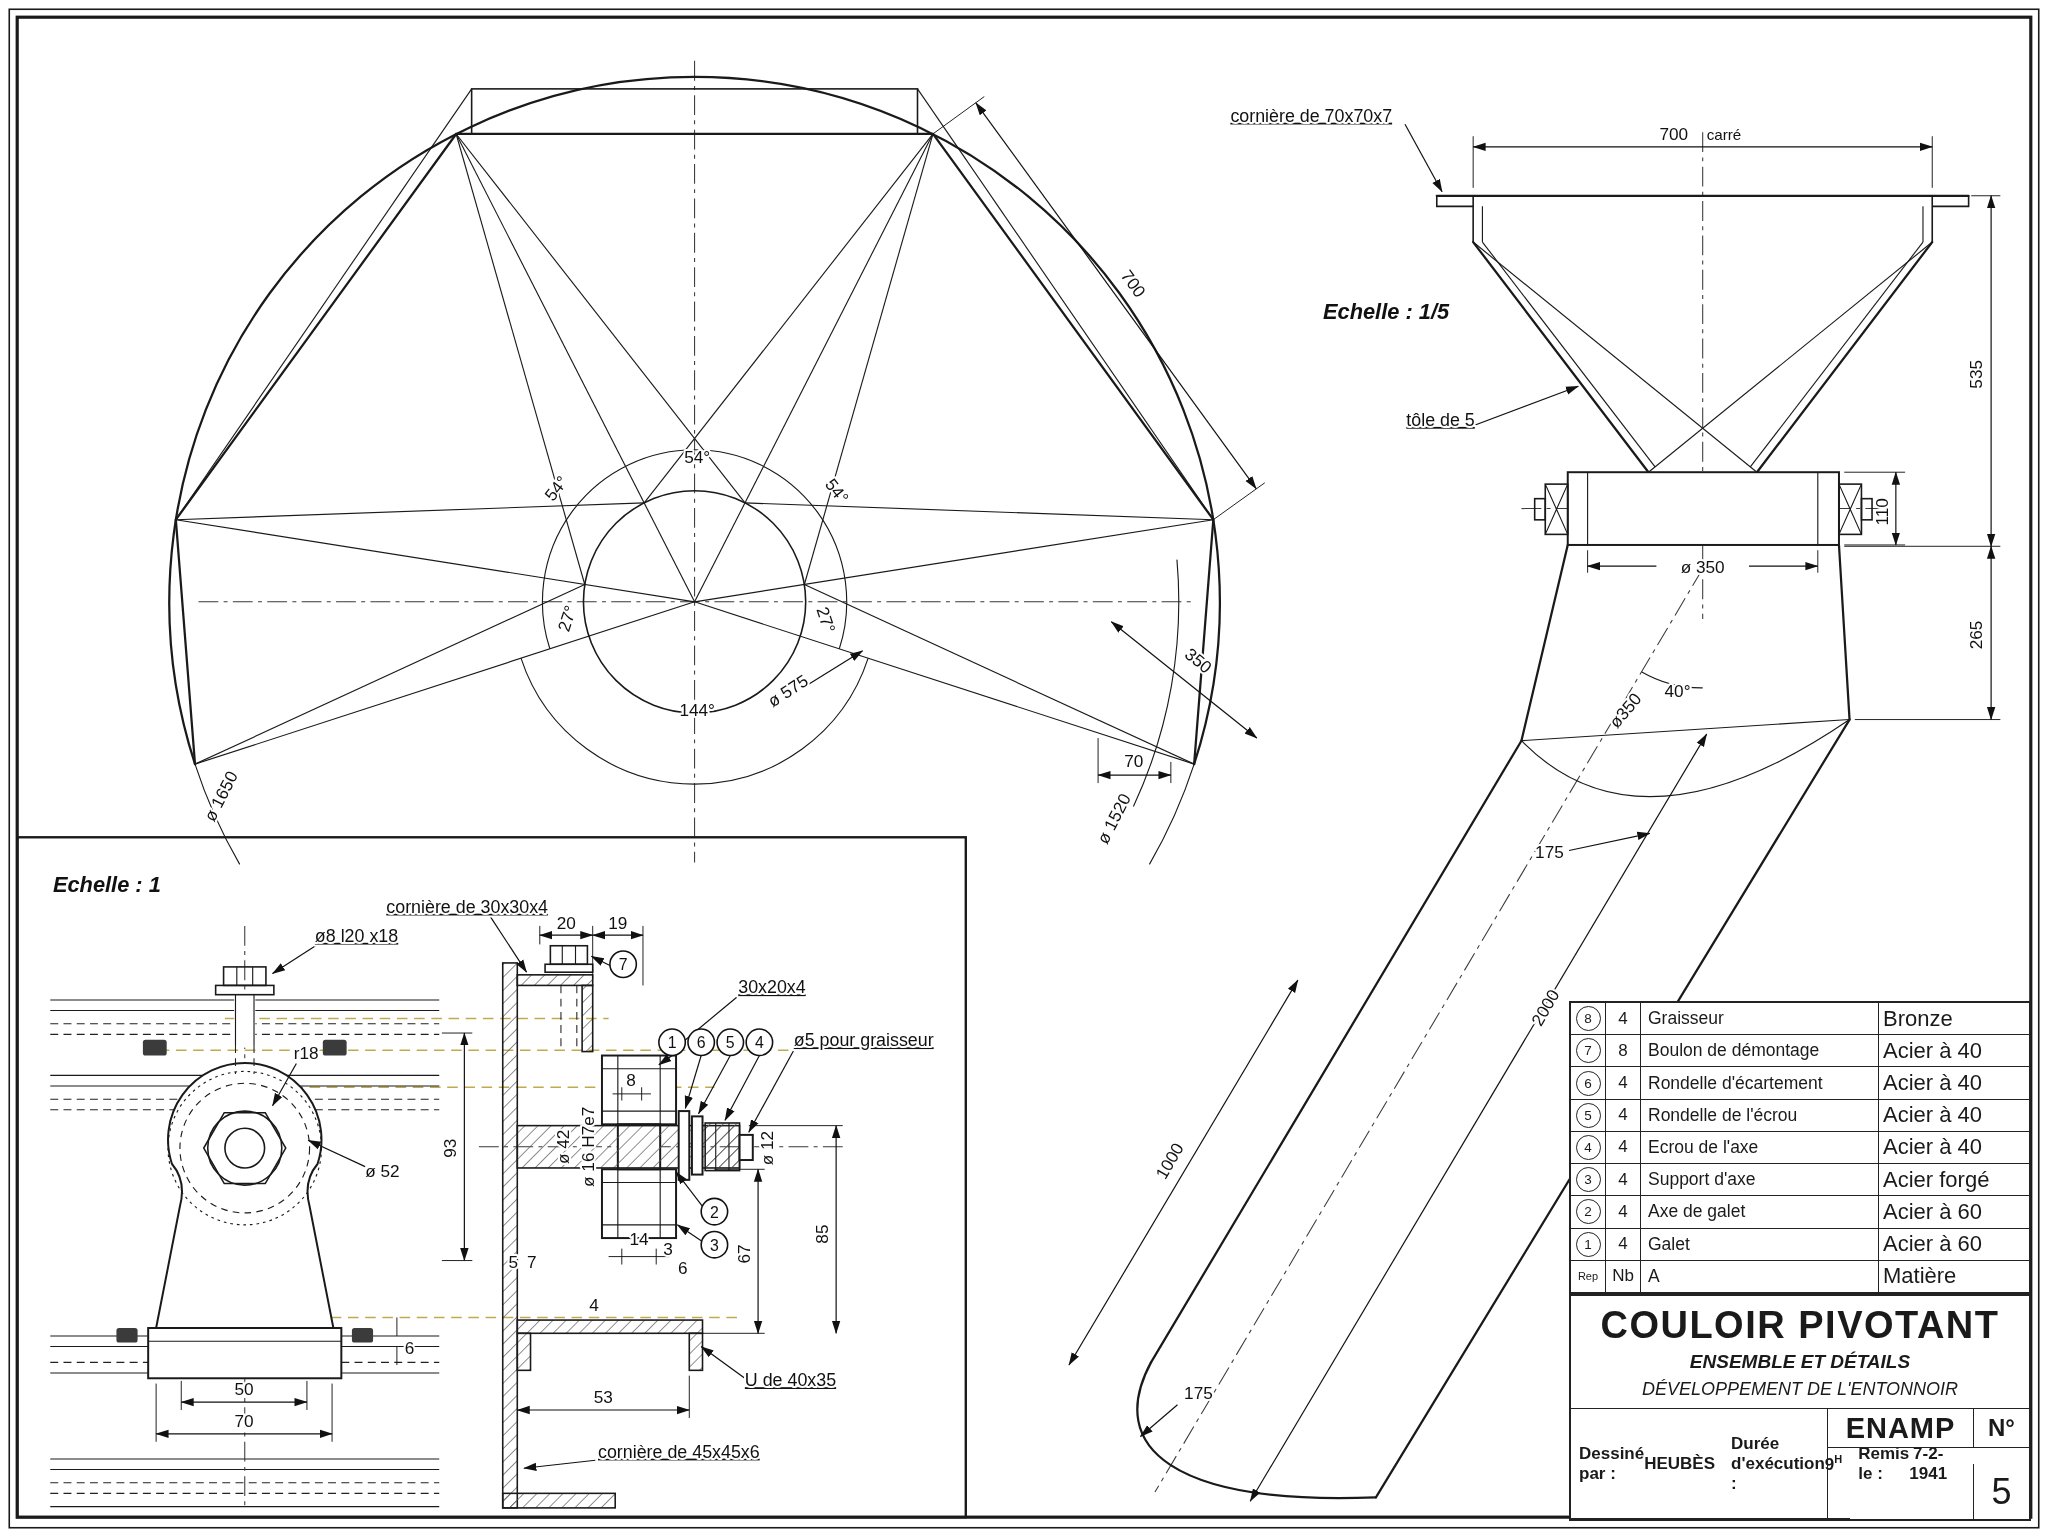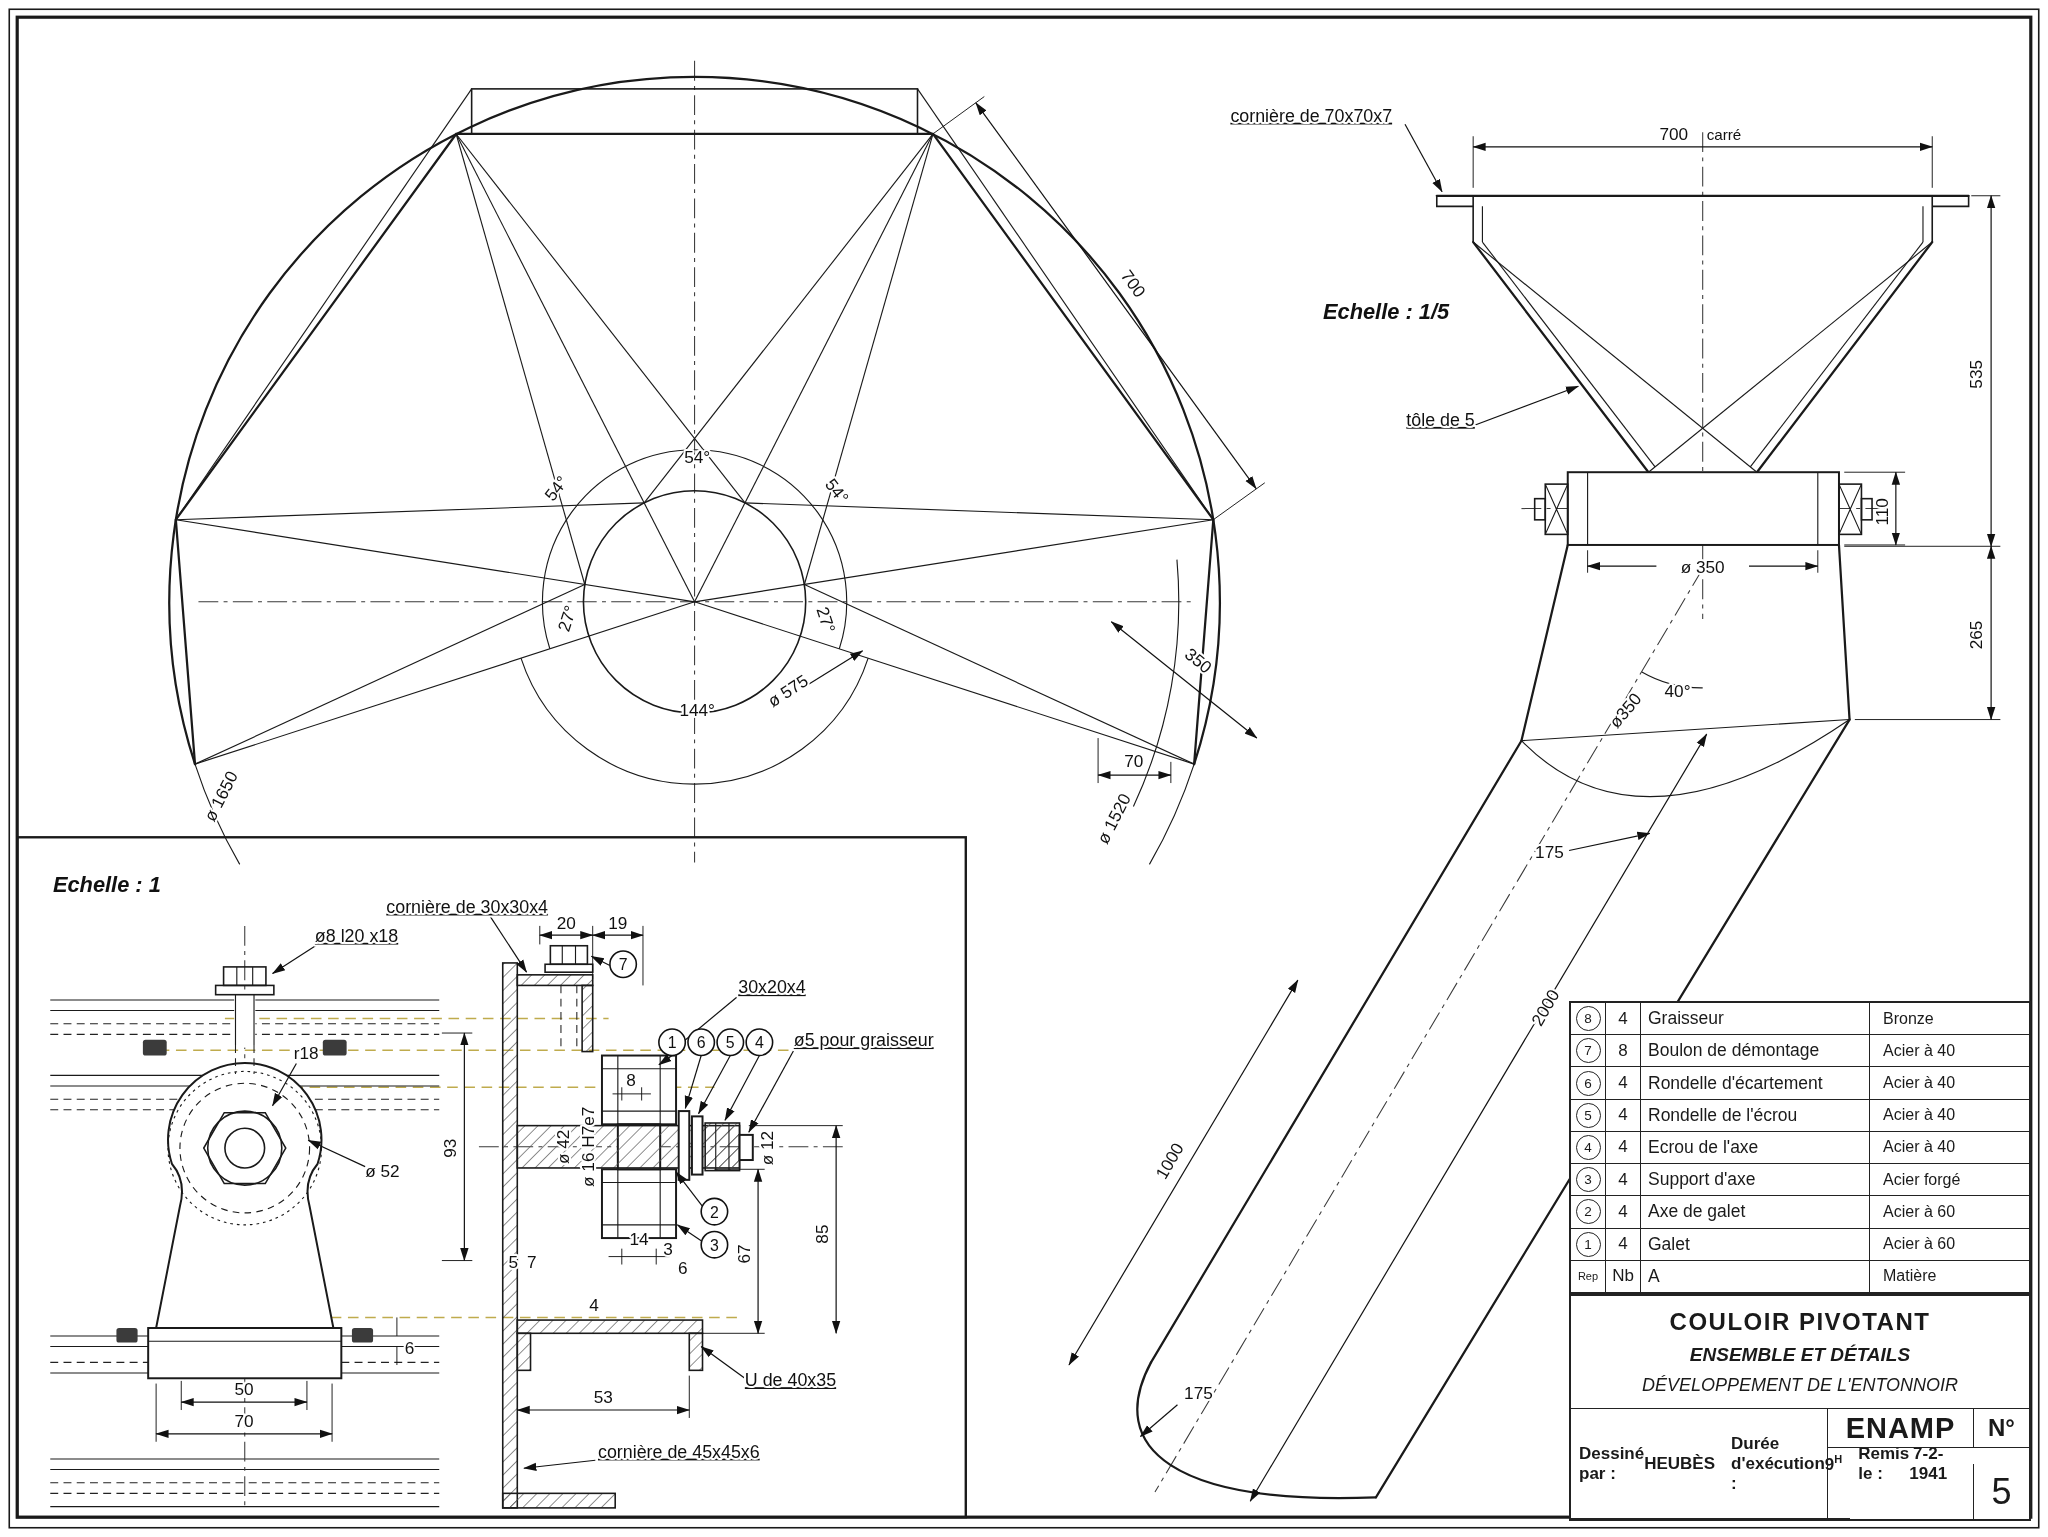--- a/index.html
+++ b/index.html
@@ -35,30 +35,30 @@
   .balc{fill:#fff;stroke:#111;stroke-width:1.2;}
 
   
   .ptable{position:absolute;left:1569px;top:1001px;width:462px;height:293px;background:#fff;
           border:2px solid #222;box-sizing:border-box;display:flex;flex-direction:column;}
   .prow{display:flex;flex:1;border-bottom:1.3px solid #222;align-items:stretch;}
   .prow:last-child{border-bottom:none;}
   .c-rep{width:34px;border-right:1.3px solid #222;display:flex;align-items:center;justify-content:center;font-size:15px;}
   .c-nb{width:34px;border-right:1.3px solid #222;display:flex;align-items:center;justify-content:center;font-size:17px;}
   .c-des{flex:1;display:flex;align-items:center;padding-left:7px;font-size:17.5px;}
-  .c-mat{width:146px;border-left:1.3px solid #222;display:flex;align-items:center;padding-left:13px;font-size:16px;}
+  .c-mat{width:146px;border-left:1.3px solid #222;display:flex;align-items:center;padding-left:4px;font-size:22px;}
   .circ{display:inline-flex;width:23px;height:23px;border:1.4px solid #222;border-radius:50%;
         align-items:center;justify-content:center;font-size:13.5px;}
   .repsmall{font-size:11px;}
 
   
   .tblock{position:absolute;left:1569px;top:1294px;width:462px;height:227px;background:#fff;
           border:2px solid #222;box-sizing:border-box;display:flex;flex-direction:column;}
   .tb-head{height:112px;display:flex;flex-direction:column;align-items:center;justify-content:space-evenly;padding:4px 0 2px 0;box-sizing:border-box;}
-  .tb-title{font-size:24px;font-weight:bold;letter-spacing:1.5px;line-height:1;text-align:center;}
+  .tb-title{font-size:38px;font-weight:bold;letter-spacing:1.5px;line-height:1;text-align:center;}
   .tb-sub1{font-size:19px;font-weight:bold;font-style:italic;}
   .tb-sub2{font-size:18px;font-style:italic;}
   .tb-grid{flex:1;display:flex;border-top:1.3px solid #222;}
   .tb-left{width:256px;display:flex;flex-direction:row;}
   .tb-lrow{flex:1;display:flex;align-items:center;padding:0 8px;border-bottom:1.3px solid #222;font-size:17px;font-weight:bold;}
   .tb-lrow:last-child{border-bottom:none;}
   .tb-val{flex:1;text-align:center;}
   .tb-right{flex:1;display:flex;flex-direction:column;border-left:1.3px solid #222;gap:16px;}
   .tb-rtop{height:38px;display:flex;border-bottom:1.3px solid #222;}
   .tb-enamp{flex:1;display:flex;align-items:center;justify-content:center;font-size:29px;font-weight:bold;letter-spacing:1px;}

